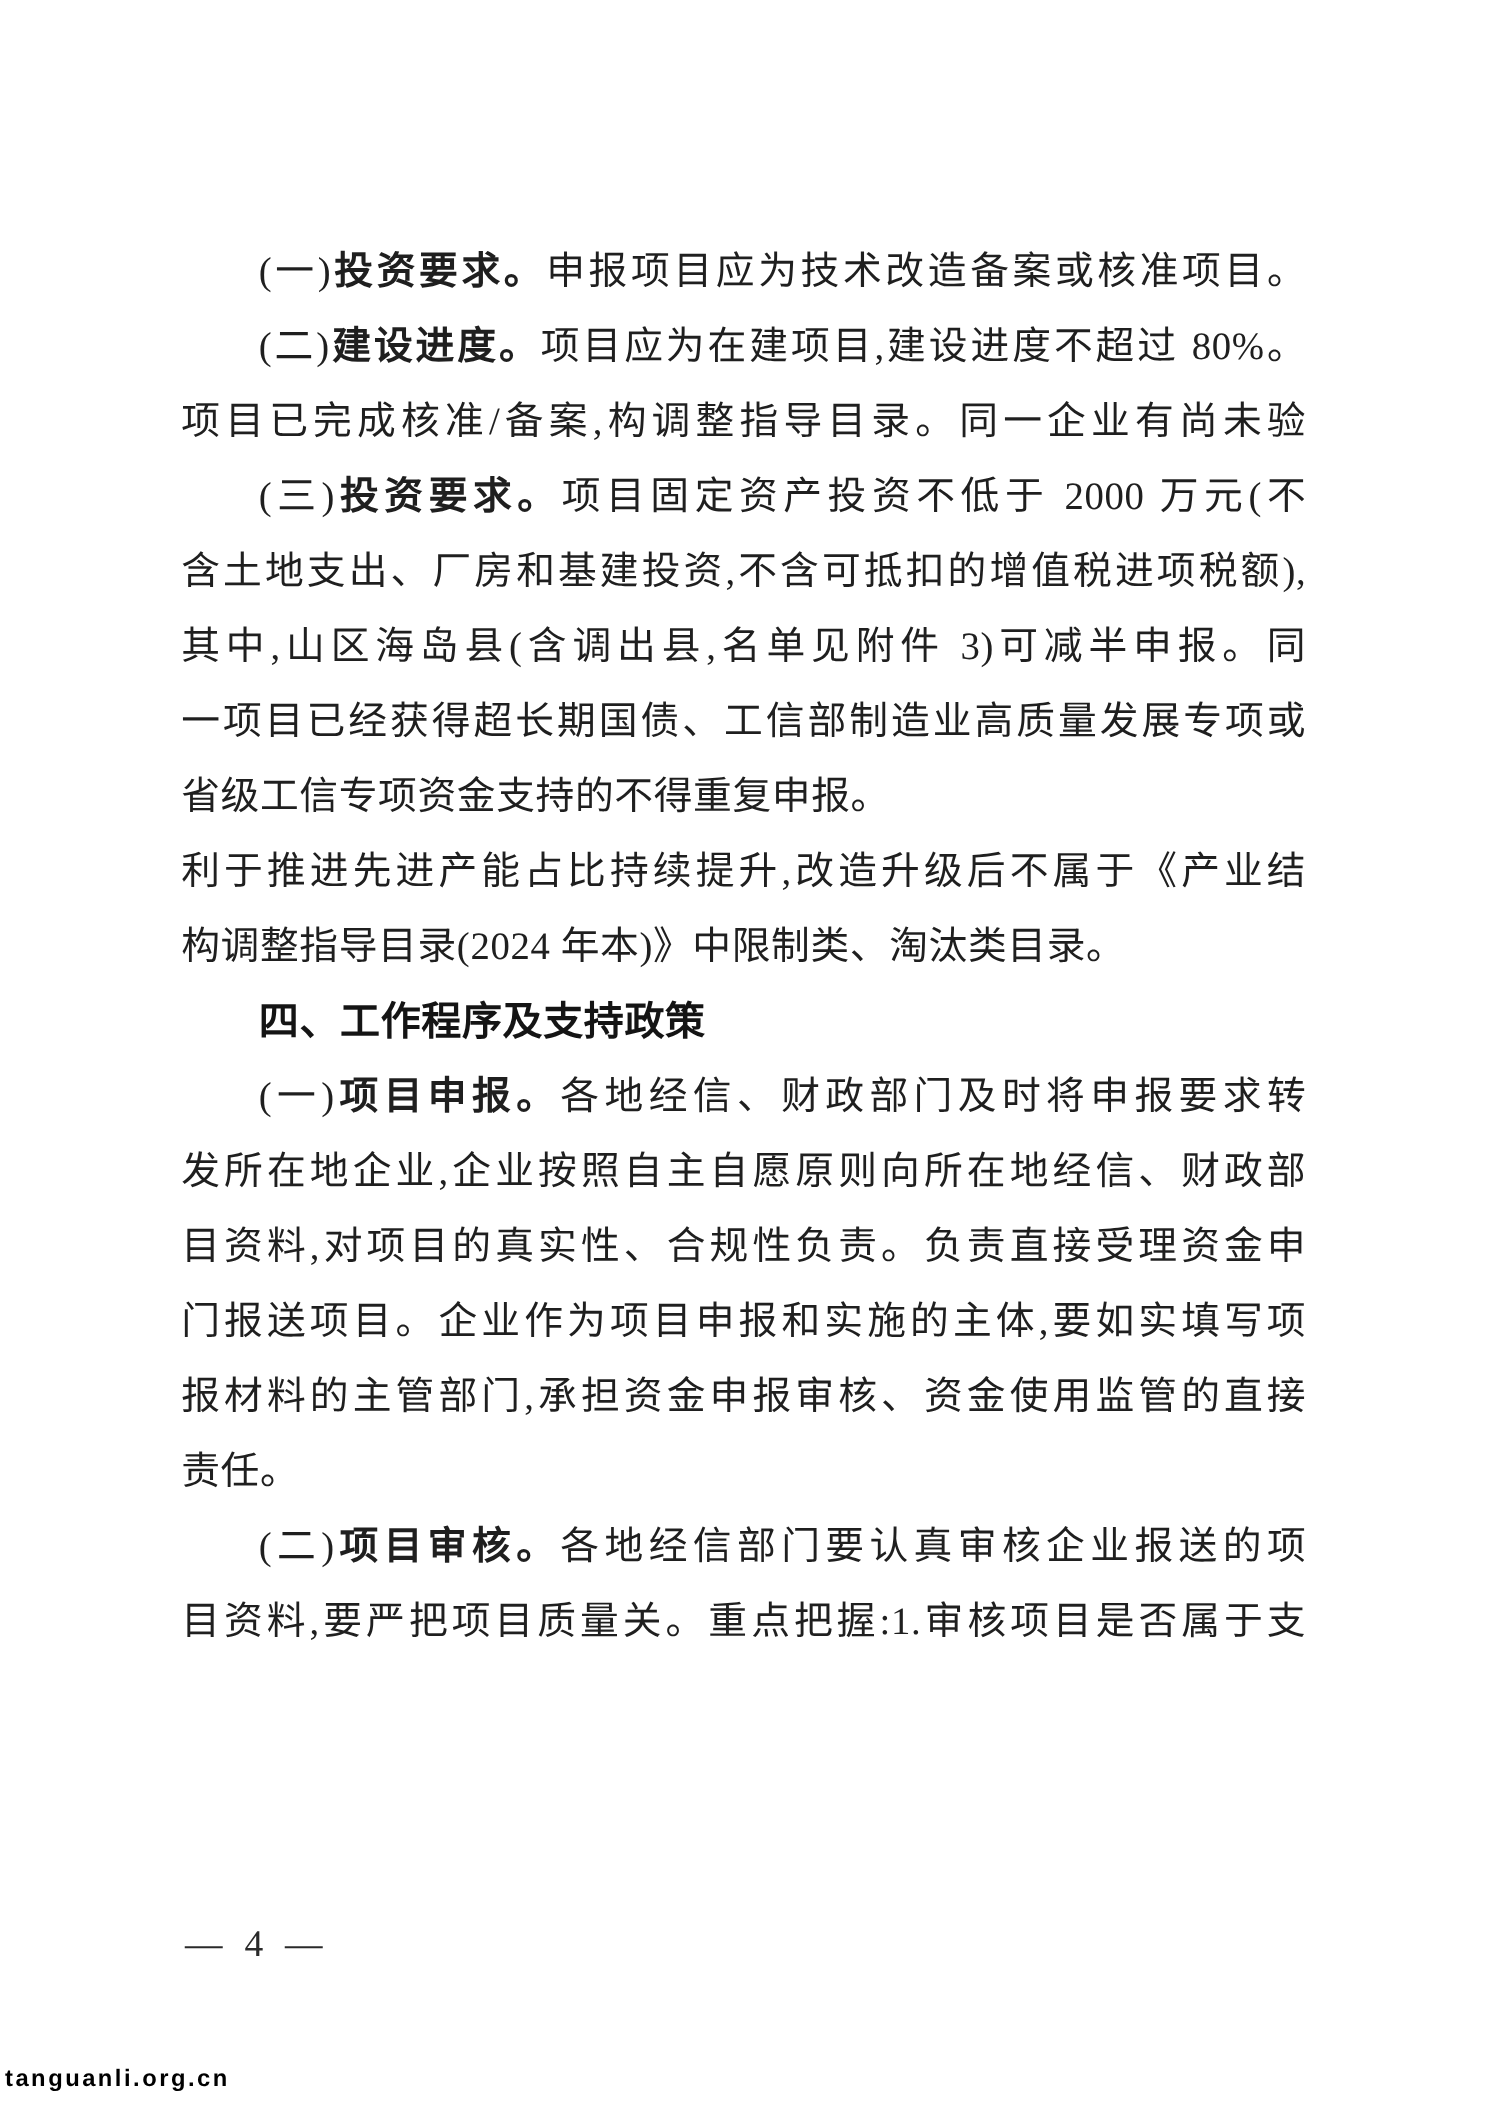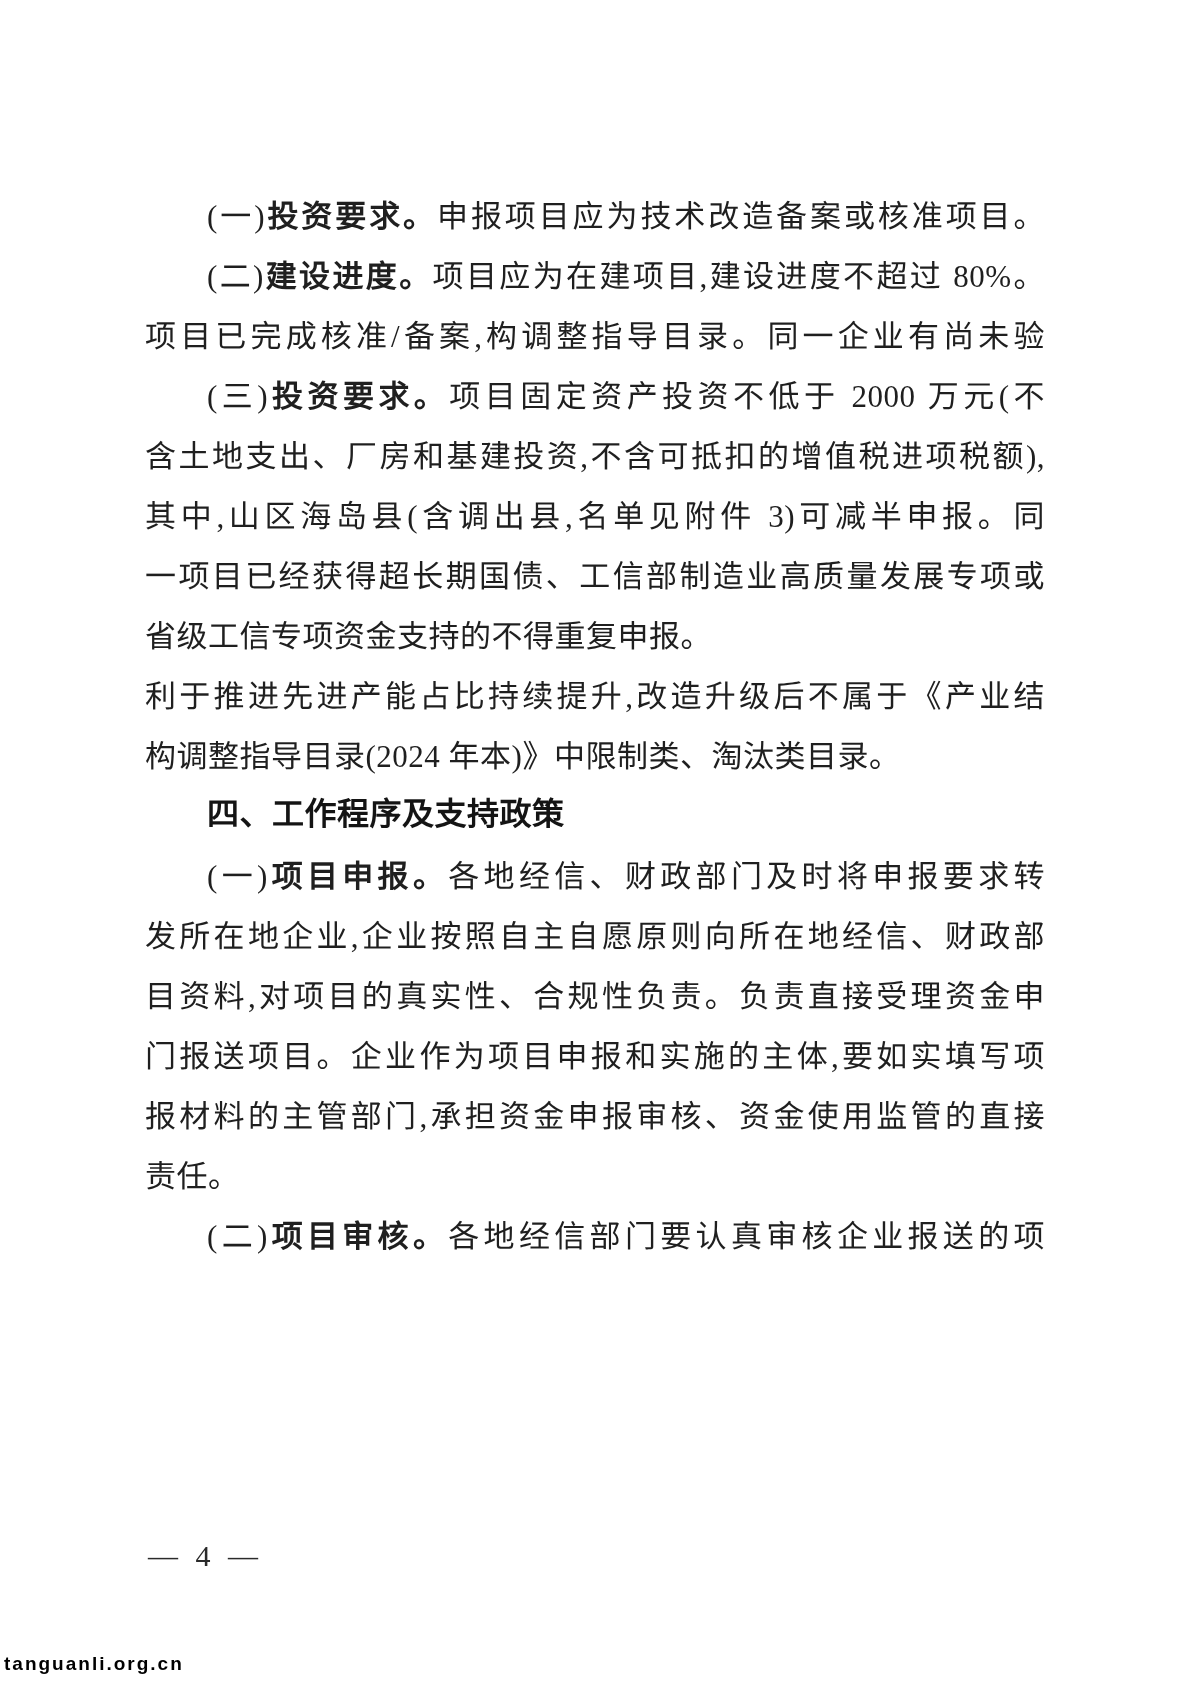--- a/index.html
+++ b/index.html
@@ -20,21 +20,21 @@
     line-height:60px;
     font-size:31px;
     color:#1f1f1f;
     text-align:justify;
     text-align-last:left;
     letter-spacing:0.5px;
   }
   .line.justify{ text-align-last:justify; }
   .line.indent{ text-indent:62px; }
   .line.heading{
-    font-family:Liberation Mono, monospace;
+    font-family:Liberation Sans, sans-serif;
     font-weight:700;
     font-size:32px;
     color:#141414;
   }
   .run.bold{ font-weight:700; }
   .page-number{
     position:absolute;
     left:148px;top:1538px;
     font-size:30px;
     line-height:36px;
@@ -69,16 +69,17 @@
       <div class="line justify"><span class="run">利于推进先进产能占比持续提升,改造升级后不属于《产业结</span></div>
       <div class="line"><span class="run">构调整指导目录(2024 年本)》中限制类、淘汰类目录。</span></div>
       <div class="line heading indent"><span class="run bold">四、工作程序及支持政策</span></div>
       <div class="line indent justify"><span class="run">(一)</span><span class="run bold">项目申报。</span><span class="run">各地经信、财政部门及时将申报要求转</span></div>
       <div class="line justify"><span class="run">发所在地企业,企业按照自主自愿原则向所在地经信、财政部</span></div>
       <div class="line justify"><span class="run">目资料,对项目的真实性、合规性负责。负责直接受理资金申</span></div>
       <div class="line justify"><span class="run">门报送项目。企业作为项目申报和实施的主体,要如实填写项</span></div>
       <div class="line justify"><span class="run">报材料的主管部门,承担资金申报审核、资金使用监管的直接</span></div>
       <div class="line"><span class="run">责任。</span></div>
       <div class="line indent justify"><span class="run">(二)</span><span class="run bold">项目审核。</span><span class="run">各地经信部门要认真审核企业报送的项</span></div>
+      <div class="line justify"><span class="run">目资料,要严把项目质量关。重点把握:1.审核项目是否属于支</span></div>
     </div>
   <div class="page-number">— 4 —</div>
   <div class="watermark">tanguanli.org.cn</div>
 </div>
 
 </body></html>

